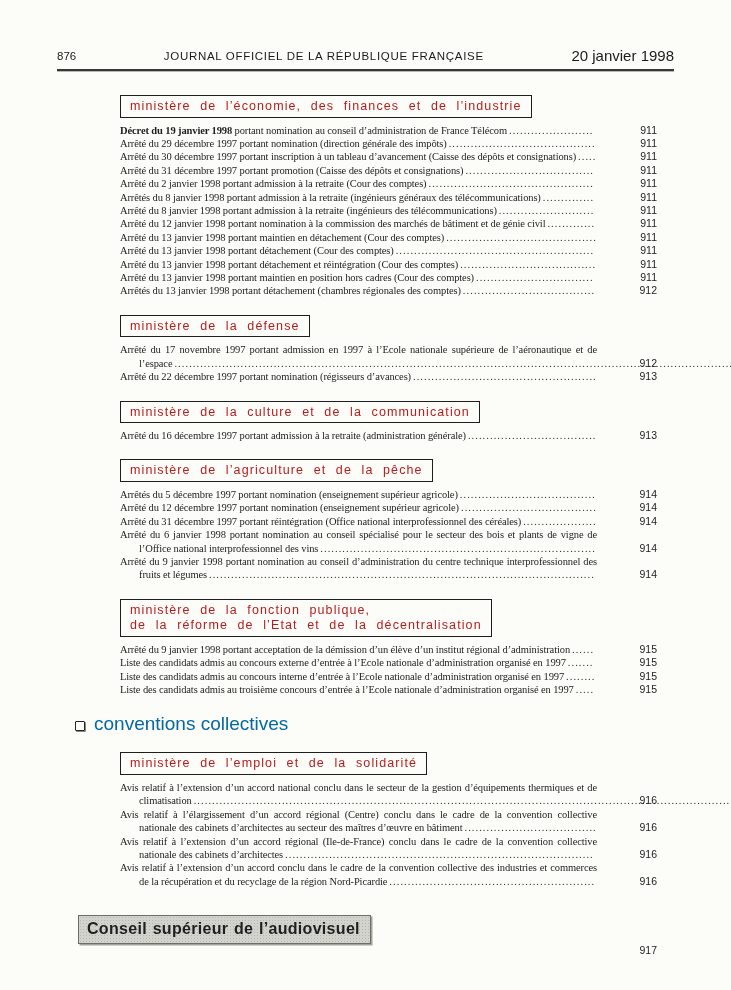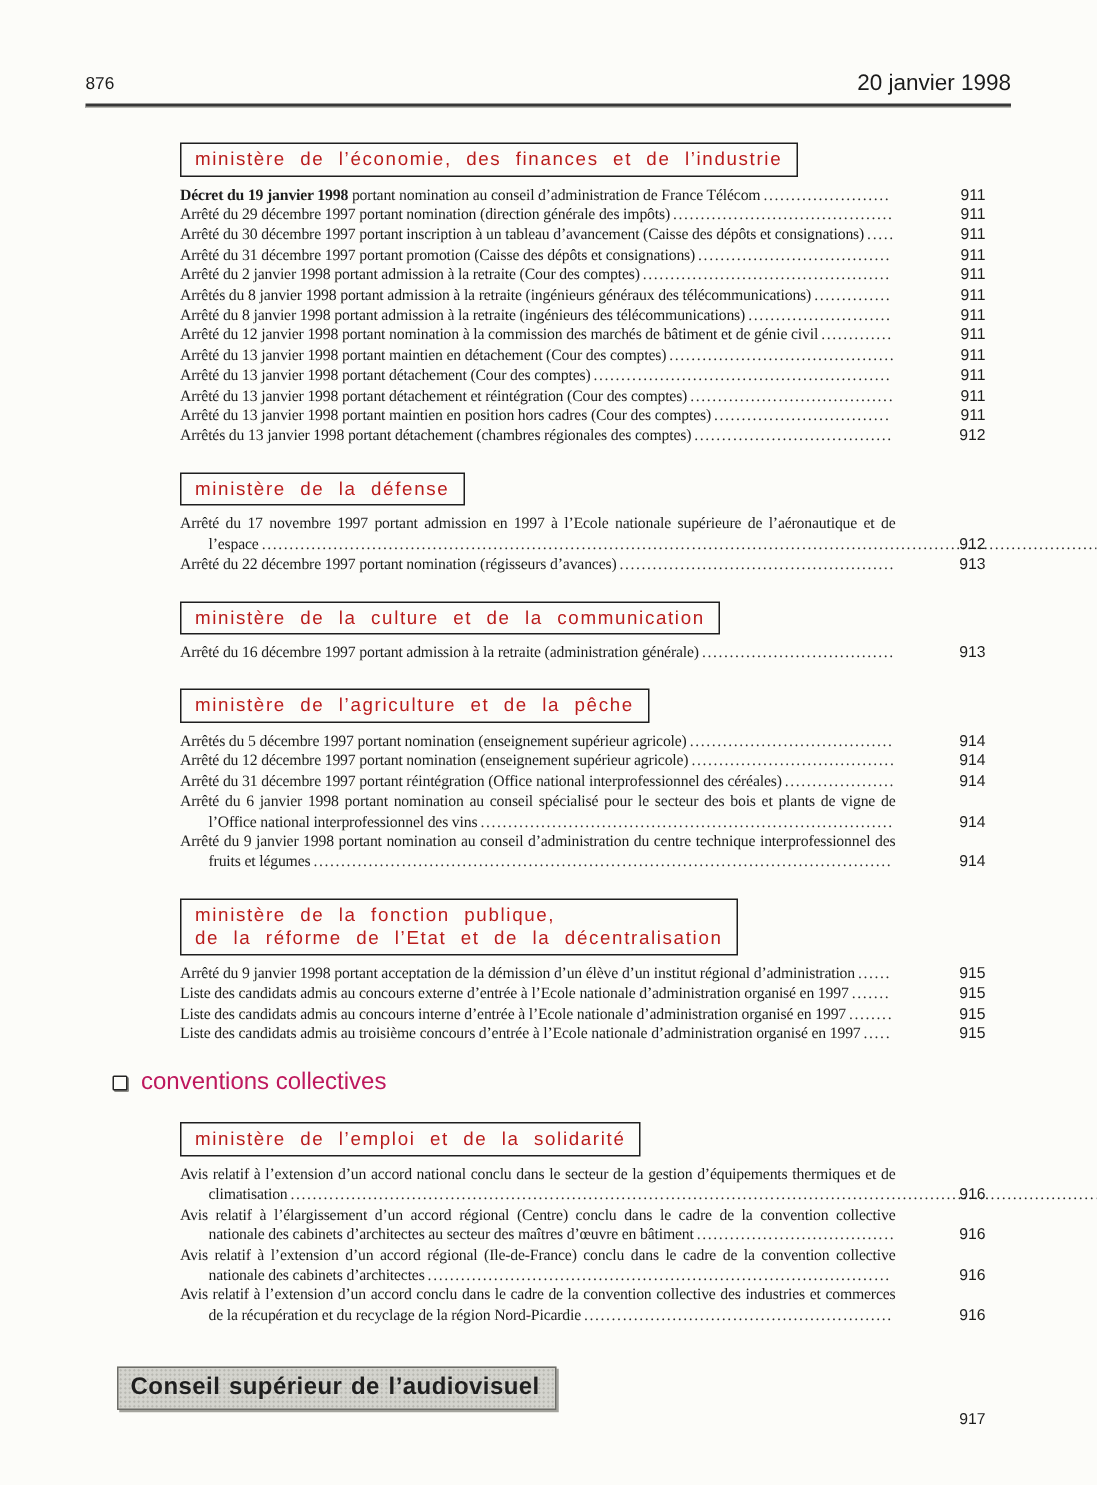--- a/index.html
+++ b/index.html
@@ -47,21 +47,21 @@
   }
   .entry b{font-weight:bold;}
   .leader{padding-left:2px;letter-spacing:1.05px;color:#2a2a2a;}
   .num{
     position:absolute;right:0;bottom:0;width:56px;text-align:right;
     font-family:"Liberation Sans",sans-serif;
     font-size:10.5px;line-height:13.4px;letter-spacing:0;
   }
 
   
-  .bullet-row{margin:17px 0 0 18px;font-family:"Liberation Sans",sans-serif;font-size:16px;color:#be185d;}
+  .bullet-row{margin:17px 0 0 18px;font-family:"Liberation Sans",sans-serif;font-size:19px;color:#0369a1;}
   .square{
     display:inline-block;width:8px;height:8px;
     border:1.4px solid #242424;border-radius:1px;
     margin-right:9px;vertical-align:-1px;
     box-shadow:1px 1px 0 #8b8b86;
     background:#fcfcf9;
   }
 
   
   .banner{
@@ -77,20 +77,21 @@
     background-size:3px 3px;
     box-shadow:1.5px 1.5px 0 #a3a39d;
   }
 </style>
 </head>
 <body>
 
 <div class="page">
   <div class="running-head">
     <span class="folio">876</span>
+    <span class="journal-title">JOURNAL OFFICIEL DE LA RÉPUBLIQUE FRANÇAISE</span>
     <span class="issue-date">20 janvier 1998</span>
   </div>
   <div class="head-rule"></div>
 
   <div id="toc-root"><section class="toc-section first"><div class="heading-box"><div class="heading-line">ministère de l’économie, des finances et de l’industrie</div></div><div class="entry"><span class="etext"><b>Décret du 19 janvier 1998</b> portant nomination au conseil d’administration de France Télécom<span class="leader">.......................</span></span><span class="num">911</span></div><div class="entry"><span class="etext">Arrêté du 29 décembre 1997 portant nomination (direction générale des impôts)<span class="leader">........................................</span></span><span class="num">911</span></div><div class="entry"><span class="etext">Arrêté du 30 décembre 1997 portant inscription à un tableau d’avancement (Caisse des dépôts et consignations)<span class="leader">.....</span></span><span class="num">911</span></div><div class="entry"><span class="etext">Arrêté du 31 décembre 1997 portant promotion (Caisse des dépôts et consignations)<span class="leader">...................................</span></span><span class="num">911</span></div><div class="entry"><span class="etext">Arrêté du 2 janvier 1998 portant admission à la retraite (Cour des comptes)<span class="leader">.............................................</span></span><span class="num">911</span></div><div class="entry"><span class="etext">Arrêtés du 8 janvier 1998 portant admission à la retraite (ingénieurs généraux des télécommunications)<span class="leader">..............</span></span><span class="num">911</span></div><div class="entry"><span class="etext">Arrêté du 8 janvier 1998 portant admission à la retraite (ingénieurs des télécommunications)<span class="leader">..........................</span></span><span class="num">911</span></div><div class="entry"><span class="etext">Arrêté du 12 janvier 1998 portant nomination à la commission des marchés de bâtiment et de génie civil<span class="leader">.............</span></span><span class="num">911</span></div><div class="entry"><span class="etext">Arrêté du 13 janvier 1998 portant maintien en détachement (Cour des comptes)<span class="leader">.........................................</span></span><span class="num">911</span></div><div class="entry"><span class="etext">Arrêté du 13 janvier 1998 portant détachement (Cour des comptes)<span class="leader">......................................................</span></span><span class="num">911</span></div><div class="entry"><span class="etext">Arrêté du 13 janvier 1998 portant détachement et réintégration (Cour des comptes)<span class="leader">.....................................</span></span><span class="num">911</span></div><div class="entry"><span class="etext">Arrêté du 13 janvier 1998 portant maintien en position hors cadres (Cour des comptes)<span class="leader">................................</span></span><span class="num">911</span></div><div class="entry"><span class="etext">Arrêtés du 13 janvier 1998 portant détachement (chambres régionales des comptes)<span class="leader">....................................</span></span><span class="num">912</span></div></section><section class="toc-section"><div class="heading-box"><div class="heading-line">ministère de la défense</div></div><div class="entry"><span class="etext">Arrêté du 17 novembre 1997 portant admission en 1997 à l’Ecole nationale supérieure de l’aéronautique et de l’espace<span class="leader">........................................................................................................................................................................................................................................................................................................................................................................</span></span><span class="num">912</span></div><div class="entry"><span class="etext">Arrêté du 22 décembre 1997 portant nomination (régisseurs d’avances)<span class="leader">..................................................</span></span><span class="num">913</span></div></section><section class="toc-section"><div class="heading-box"><div class="heading-line">ministère de la culture et de la communication</div></div><div class="entry"><span class="etext">Arrêté du 16 décembre 1997 portant admission à la retraite (administration générale)<span class="leader">...................................</span></span><span class="num">913</span></div></section><section class="toc-section"><div class="heading-box"><div class="heading-line">ministère de l’agriculture et de la pêche</div></div><div class="entry"><span class="etext">Arrêtés du 5 décembre 1997 portant nomination (enseignement supérieur agricole)<span class="leader">.....................................</span></span><span class="num">914</span></div><div class="entry"><span class="etext">Arrêté du 12 décembre 1997 portant nomination (enseignement supérieur agricole)<span class="leader">.....................................</span></span><span class="num">914</span></div><div class="entry"><span class="etext">Arrêté du 31 décembre 1997 portant réintégration (Office national interprofessionnel des céréales)<span class="leader">....................</span></span><span class="num">914</span></div><div class="entry"><span class="etext">Arrêté du 6 janvier 1998 portant nomination au conseil spécialisé pour le secteur des bois et plants de vigne de l’Office national interprofessionnel des vins<span class="leader">...........................................................................</span></span><span class="num">914</span></div><div class="entry"><span class="etext">Arrêté du 9 janvier 1998 portant nomination au conseil d’administration du centre technique interprofessionnel des fruits et légumes<span class="leader">.........................................................................................................</span></span><span class="num">914</span></div></section><section class="toc-section"><div class="heading-box"><div class="heading-line">ministère de la fonction publique,</div><div class="heading-line">de la réforme de l’Etat et de la décentralisation</div></div><div class="entry"><span class="etext">Arrêté du 9 janvier 1998 portant acceptation de la démission d’un élève d’un institut régional d’administration<span class="leader">......</span></span><span class="num">915</span></div><div class="entry"><span class="etext">Liste des candidats admis au concours externe d’entrée à l’Ecole nationale d’administration organisé en 1997<span class="leader">.......</span></span><span class="num">915</span></div><div class="entry"><span class="etext">Liste des candidats admis au concours interne d’entrée à l’Ecole nationale d’administration organisé en 1997<span class="leader">........</span></span><span class="num">915</span></div><div class="entry"><span class="etext">Liste des candidats admis au troisième concours d’entrée à l’Ecole nationale d’administration organisé en 1997<span class="leader">.....</span></span><span class="num">915</span></div></section><div class="bullet-row"><span class="square"></span><span class="bullet-label">conventions collectives</span></div><section class="toc-section"><div class="heading-box"><div class="heading-line">ministère de l’emploi et de la solidarité</div></div><div class="entry"><span class="etext">Avis relatif à l’extension d’un accord national conclu dans le secteur de la gestion d’équipements thermiques et de climatisation<span class="leader">........................................................................................................................................................................................................................................................................................................................................................................</span></span><span class="num">916</span></div><div class="entry"><span class="etext">Avis relatif à l’élargissement d’un accord régional (Centre) conclu dans le cadre de la convention collective nationale des cabinets d’architectes au secteur des maîtres d’œuvre en bâtiment<span class="leader">....................................</span></span><span class="num">916</span></div><div class="entry"><span class="etext">Avis relatif à l’extension d’un accord régional (Ile-de-France) conclu dans le cadre de la convention collective nationale des cabinets d’architectes<span class="leader">....................................................................................</span></span><span class="num">916</span></div><div class="entry"><span class="etext">Avis relatif à l’extension d’un accord conclu dans le cadre de la convention collective des industries et commerces de la récupération et du recyclage de la région Nord-Picardie<span class="leader">........................................................</span></span><span class="num">916</span></div></section><div class="banner">Conseil supérieur de l’audiovisuel</div><section class="toc-section csa-block">
         <div class="entry"><span class="num">917</span></div>
       </section></div>
 </div>
 
 </body></html>

